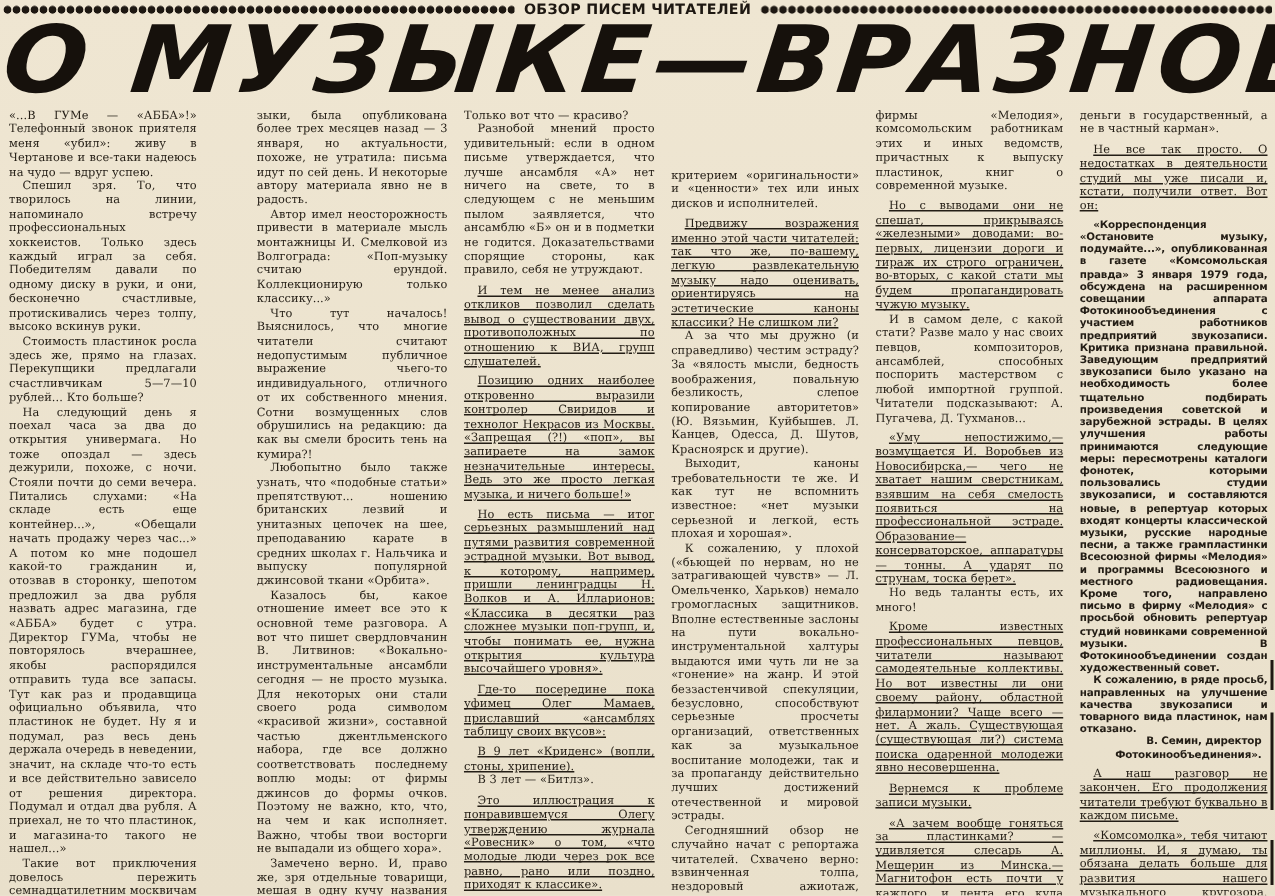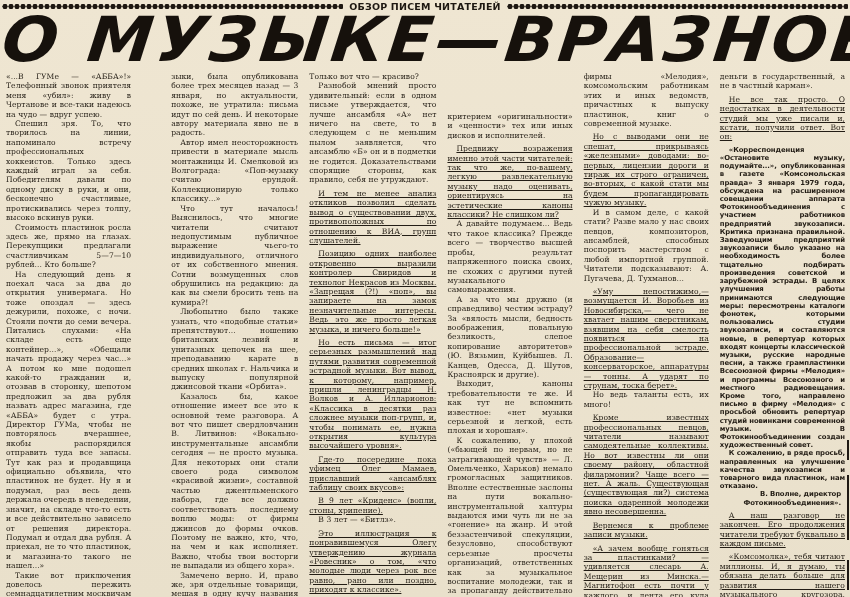--- a/index.html
+++ b/index.html
@@ -106,21 +106,20 @@
       <p class="gap">Где-то посередине пока уфимец Олег Мамаев, приславший «ансамблях таблицу своих вкусов»:</p>
       <p class="gap">В 9 лет «Криденс» (вопли, стоны, хрипение).</p>
       <p>В 3 лет — «Битлз».</p>
       <p class="gap">Это иллюстрация к понравившемуся Олегу утверждению журнала «Ровесник» о том, «что молодые люди через рок все равно, рано или поздно, приходят к классике».</p>
 
     </div>
 
     <div class="col c4">
       <p class="noindent">критерием «оригинальности» и «ценности» тех или иных дисков и исполнителей.</p>
       <p class="gap">Предвижу возражения именно этой части читателей: так что же, по-вашему, легкую развлекательную музыку надо оценивать, ориентируясь на эстетические каноны классики? Не слишком ли?</p>
-      <p>А давайте подумаем... Ведь что такое классика? Прежде всего — творчество высшей пробы, результат напряженного поиска своих, не схожих с другими путей музыкального самовыражения.</p>
       <p>А за что мы дружно (и справедливо) честим эстраду? За «вялость мысли, бедность воображения, повальную безликость, слепое копирование авторитетов» (Ю. Вязьмин, Куйбышев. Л. Канцев, Одесса, Д. Шутов, Красноярск и другие).</p>
       <p>Выходит, каноны требовательности те же. И как тут не вспомнить известное: «нет музыки серьезной и легкой, есть плохая и хорошая».</p>
       <p>К сожалению, у плохой («бьющей по нервам, но не затрагивающей чувств» — Л. Омельченко, Харьков) немало громогласных защитников. Вполне естественные заслоны на пути вокально-инструментальной халтуры выдаются ими чуть ли не за «гонение» на жанр. И этой беззастенчивой спекуляции, безусловно, способствуют серьезные просчеты организаций, ответственных как за музыкальное воспитание молодежи, так и за пропаганду действительно лучших достижений отечественной и мировой эстрады.</p>
       <p>Сегодняшний обзор не случайно начат с репортажа читателей. Схвачено верно: взвинченная толпа, нездоровый ажиотаж, барышники — все это неизменно сопутствует продаже любого пользующегося спросом диска.</p>
 
     </div>
 
     <div class="col c5">
       <p class="noindent">фирмы «Мелодия», комсомольским работникам этих и иных ведомств, причастных к выпуску пластинок, книг о современной музыке.</p>
       <p class="gap">Но с выводами они не спешат, прикрываясь «железными» доводами: во-первых, лицензии дороги и тираж их строго ограничен, во-вторых, с какой стати мы будем пропагандировать чужую музыку.</p>
@@ -131,21 +130,21 @@
       <p class="gap">Вернемся к проблеме записи музыки.</p>
       <p class="gap">«А зачем вообще гоняться за пластинками? — удивляется слесарь А. Мещерин из Минска.— Магнитофон есть почти у каждого, и лента его куда надежнее диска — не разобьешь, не поцарапаешь. Запись, сделанная на высококачественной аппаратуре, многих будет удовлетворять, а аппаратура эта должна быть в специализированных «Студиях звукозаписи». Пусть именно они получают ходовые диски, и мы, клиенты студии, с радостью положим свои</p>
     </div>
 
     <div class="col c6">
       <p class="noindent">деньги в государственный, а не в частный карман».</p>
       <p class="gap">Не все так просто. О недостатках в деятельности студий мы уже писали и, кстати, получили ответ. Вот он:</p>
       <div class="quote-box">
         <p>«Корреспонденция «Остановите музыку, подумайте...», опубликованная в газете «Комсомольская правда» 3 января 1979 года, обсуждена на расширенном совещании аппарата Фотокинообъединения с участием работников предприятий звукозаписи. Критика признана правильной. Заведующим предприятий звукозаписи было указано на необходимость более тщательно подбирать произведения советской и зарубежной эстрады. В целях улучшения работы принимаются следующие меры: пересмотрены каталоги фонотек, которыми пользовались студии звукозаписи, и составляются новые, в репертуар которых входят концерты классической музыки, русские народные песни, а также грампластинки Всесоюзной фирмы «Мелодия» и программы Всесоюзного и местного радиовещания. Кроме того, направлено письмо в фирму «Мелодия» с просьбой обновить репертуар студий новинками современной музыки. В Фотокинообъединении создан художественный совет.</p>
         <p>К сожалению, в ряде просьб, направленных на улучшение качества звукозаписи и товарного вида пластинок, нам отказано.</p>
-        <p class="sig-box">В. Вполне, директор Фотокинообъединения».</p>
+        <p class="sig-box">В. Семин, директор Фотокинообъединения».</p>
       </div>
       <p class="gap">А наш разговор не закончен. Его продолжения читатели требуют буквально в каждом письме.</p>
       <p class="gap">«Комсомолка», тебя читают миллионы. И, я думаю, ты обязана делать больше для развития нашего музыкального кругозора. Хочу предложить тебе вести постоянную рубрику, в материалах которой рассказывалось бы о наиболее популярных сегодня ансамблях, о направлениях современной музыки и традициях классики.</p>
 
     </div>
 
   </div>
 
   <div class="edge-mark" style="top:440px;height:20px;"></div>
   <div class="edge-mark" style="top:475px;height:65px;"></div>

